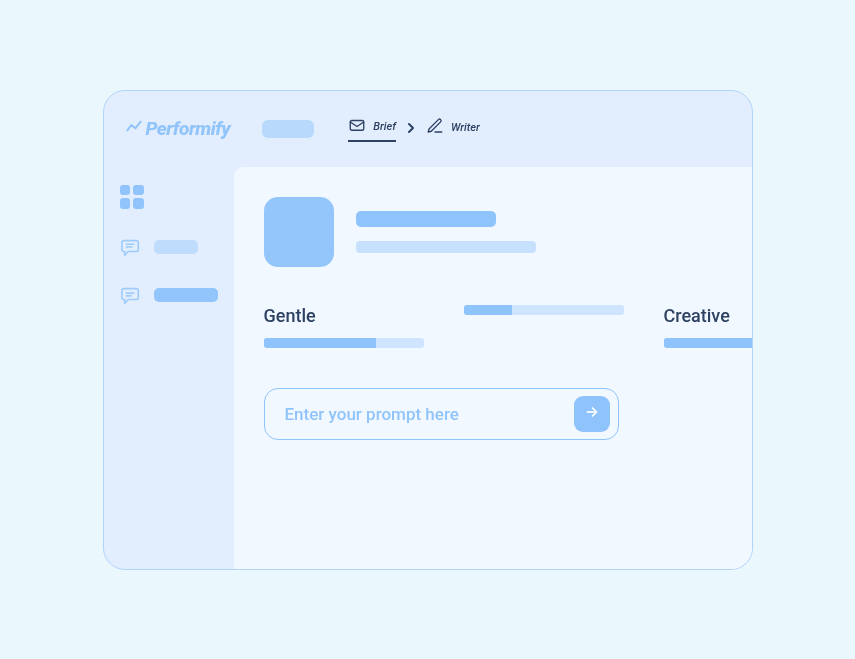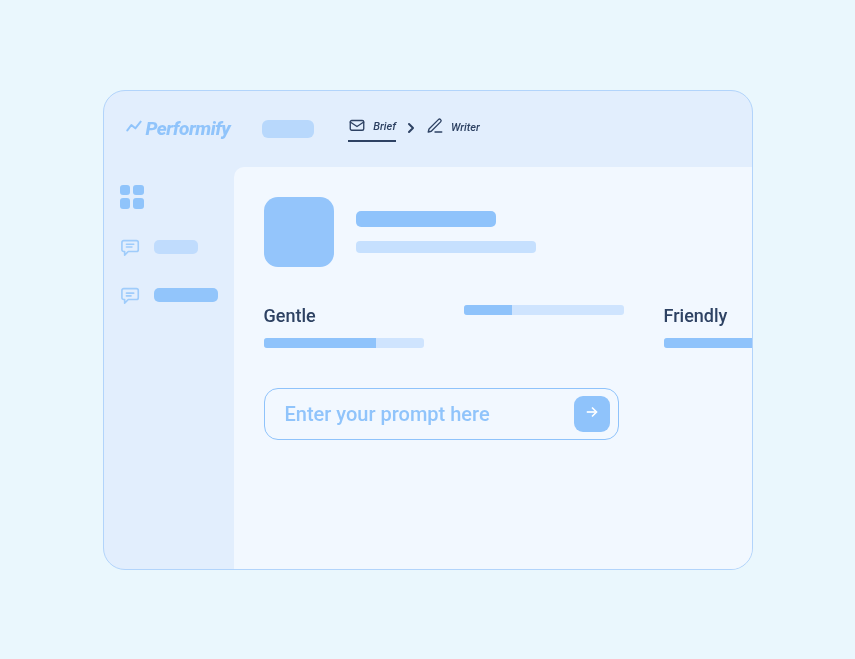--- a/index.html
+++ b/index.html
@@ -178,21 +178,21 @@
     border: 1.5px solid #8fc3fb;
     border-radius: 14px;
     height: 52px;
     display: flex;
     align-items: center;
     padding: 0 8px 0 20px;
     max-width: 355px;
   }
   .prompt-text {
     color: #90c4fb;
-    font-size: 20px;
+    font-size: 17px;
     font-weight: 500;
     flex: 1;
   }
   .send {
     width: 36px;
     height: 36px;
     background: #8fc3fb;
     border-radius: 9px;
     display: flex;
     align-items: center;
@@ -293,21 +293,21 @@
           <div class="bar">
             <div class="bar-fill" style="width:70%"></div>
           </div>
         </div>
         <div class="slider">
           <div class="bar">
             <div class="bar-fill" style="width:30%"></div>
           </div>
         </div>
         <div class="slider">
-          <span class="slider-label">Friendly</span>
+          <span class="slider-label">Creative</span>
           <div class="bar">
             <div class="bar-fill" style="width:85%"></div>
           </div>
         </div>
       </div>
 
       <div class="prompt">
         <span class="prompt-text">Enter your prompt here</span>
         <div class="send">
           <span>

